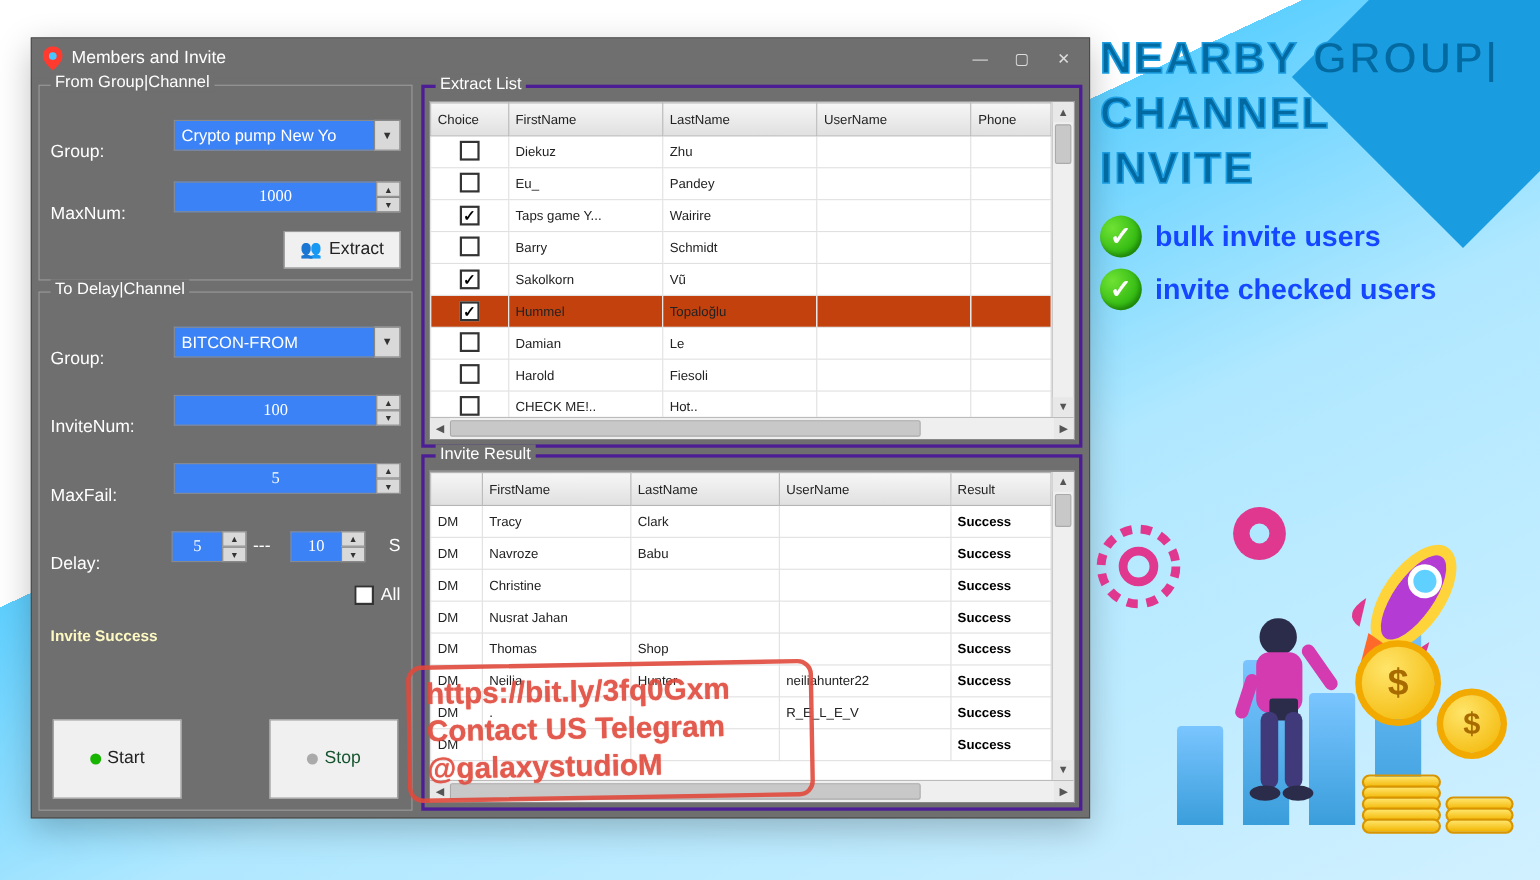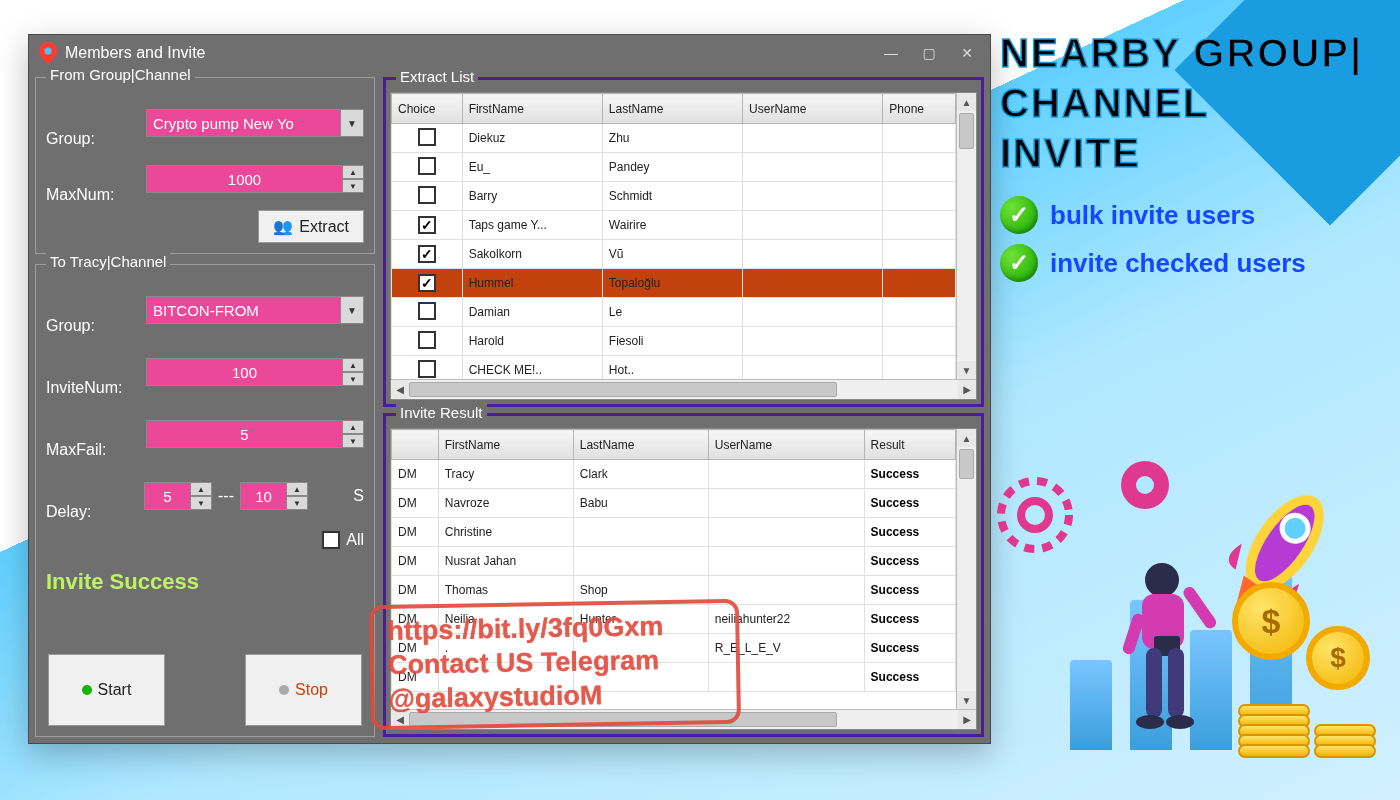--- a/index.html
+++ b/index.html
@@ -44,51 +44,51 @@
     border:1px solid #9c9c9c; position:relative; padding:14px 10px 10px;
     color:#fff; font-size:16px;
   }
   .groupbox > .legend {
     position:absolute; top:-12px; left:10px; padding:0 4px;
     background:#6f6f6f; font-size:15px;
   }
   .frow { display:flex; align-items:center; margin:6px 0; gap:8px; }
   .frow .lbl { width:92px;margin-top:32px; }
   .dark-combo, .dark-num {
-    flex:1; height:28px; background:#ec4899; color:#fff;
+    flex:1; height:28px; background:#3b82f6; color:#fff;
     border:1px solid #8a8a8a; padding:0 6px; font-size:15px;
-    display:flex; align-items:center;
+    display:flex; align-items:center;margin-left:12px;
   }
   .dark-num { text-align:center; justify-content:center; }
-  .spin-wrap { display:flex; flex:1; }
+  .spin-wrap { display:flex; flex:1;font-family:Liberation Serif, serif; }
   .spin-wrap .dark-num { flex:1; border-right:none; }
   .spin-btns { width:22px; display:flex; flex-direction:column; }
   .spin-btns div {
     flex:1; background:#d9d9d9; border:1px solid #888; font-size:8px;
     display:flex; align-items:center; justify-content:center; color:#333; cursor:pointer;
   }
   .combo-wrap { display:flex; flex:1; }
   .combo-wrap .dark-combo { border-right:none; }
   .combo-wrap .combo-arrow {
     width:24px; background:#d9d9d9; border:1px solid #888;
     display:flex; align-items:center; justify-content:center; font-size:10px; color:#333; cursor:pointer;
   }
   .btn {
     background:#f0f0f0; border:1px solid #9a9a9a; color:#222;
     padding:6px 14px; font-size:16px; cursor:pointer;
     display:inline-flex; align-items:center; gap:6px;
   }
-  .btn.disabled { color:#c2410c;text-align:right; }
+  .btn.disabled { color:#14532d;text-align:right; }
   .extract-btn-row { display:flex; justify-content:flex-end; margin-top:6px; }
   .small-num { width:46px !important; flex:none; }
   .delay-row { gap:6px; }
   .all-row { display:flex; justify-content:flex-end; align-items:center; gap:6px; margin-top:4px; }
   .chk { width:18px; height:18px; border:2px solid #333; background:#fff; display:inline-flex; align-items:center; justify-content:center; cursor:pointer;}
   .chk.checked::after { content:"✓"; font-size:14px; color:#000; font-weight:bold; }
-  .status-msg { color:#bef264; font-weight:bold; margin-top:20px; font-size:22px; }
+  .status-msg { color:#fef9c3; font-weight:bold; margin-top:20px; font-size:14px; }
   .bottom-btns { margin-top:auto; display:flex; gap:80px; padding:6px 2px 0; }
   .bottom-btns .btn { flex:1; justify-content:center; padding:26px; }
   .dot-green { width:10px;height:10px;border-radius:50%;background:#17b400;display:inline-block;}
   .dot-grey { width:10px;height:10px;border-radius:50%;background:#aaa;display:inline-block;}
 
   
   .table-panel { border:3px solid #4c1d95; position:relative; padding:12px 4px 4px; display:flex; flex-direction:column; min-height:0;}
   .table-panel > .legend { position:absolute; top:-12px; left:10px; background:#6f6f6f; color:#fff; padding:0 4px; font-size:15px;}
   .grid-wrap { flex:1; background:#fff; border:1px solid #888; display:flex; flex-direction:column; overflow:hidden; min-height:0;}
   .grid {
@@ -111,21 +111,21 @@
   .hscroll .thumb { position:absolute; top:2px; bottom:2px; background:#c8c8c8; border:1px solid #aaa; border-radius:2px;}
   .grid-row { display:flex; flex:1; min-height:0;}
   .grid-row .grid { flex:1; }
   .success { color:#000000; font-weight:bold; }
   .col-choice{width:68px;} .col-fn{width:135px;} .col-ln{width:135px;} .col-un{width:135px;} .col-ph{width:70px;}
   .r-col0{width:45px;} .r-col1{width:130px;} .r-col2{width:130px;} .r-col3{width:150px;} .r-col4{width:88px;}
 
   
   .promo { position:absolute; left:1000px; top:28px; width:380px; }
   .promo h1 { font-family: Impact, "Arial Black", sans-serif; font-size:40px; letter-spacing:2px;
-    color:#000000; -webkit-text-stroke:1.5px #1a9de0; line-height:1.25; margin-bottom:18px;}
+    color:#0369a1; -webkit-text-stroke:1.5px #1a9de0; line-height:1.25; margin-bottom:18px;}
   .feat { display:flex; align-items:center; gap:12px; margin:10px 0; }
   .check-badge { width:38px;height:38px;border-radius:50%;
     background:radial-gradient(circle at 30% 30%, #6fe234, #12a400);
     display:flex;align-items:center;justify-content:center;color:#fff;font-size:24px;font-weight:bold;
     box-shadow:inset -2px -3px 4px rgba(0,0,0,.25);}
   .feat-text { font-family: "Arial Black", sans-serif; font-size:26px; color:#1447ff; font-weight:900;}
 
   
   .stamp {
     position:absolute; left:370px; top:602px; width:370px;
@@ -190,21 +190,21 @@
         </div>
         <div class="extract-btn-row">
           <button class="btn">
             <span>👥</span>
             <span>Extract</span>
           </button>
         </div>
       </div>
 
       <div class="groupbox" style="flex:1; display:flex; flex-direction:column;">
-        <div class="legend">To Tracy|Channel</div>
+        <div class="legend">To Delay|Channel</div>
         <div class="frow">
           <span class="lbl">Group:</span>
           <div class="combo-wrap">
             <div class="dark-combo">BITCON-FROM</div>
             <div class="combo-arrow">▼</div>
           </div>
         </div>
         <div class="frow">
           <span class="lbl">InviteNum:</span>
           <div class="spin-wrap">
@@ -295,30 +295,30 @@
                       <td></td>
                     </tr>
                     <tr>
                       <td style="text-align: center;"><span class="chk"></span></td>
                       <td>Eu_</td>
                       <td>Pandey</td>
                       <td></td>
                       <td></td>
                     </tr>
                     <tr>
+                      <td style="text-align: center;"><span class="chk checked"></span></td>
+                      <td>Taps game Y...</td>
+                      <td>Wairire</td>
+                      <td></td>
+                      <td></td>
+                    </tr>
+                    <tr>
                       <td style="text-align: center;"><span class="chk"></span></td>
                       <td>Barry</td>
                       <td>Schmidt</td>
-                      <td></td>
-                      <td></td>
-                    </tr>
-                    <tr>
-                      <td style="text-align: center;"><span class="chk checked"></span></td>
-                      <td>Taps game Y...</td>
-                      <td>Wairire</td>
                       <td></td>
                       <td></td>
                     </tr>
                     <tr>
                       <td style="text-align: center;"><span class="chk checked"></span></td>
                       <td>Sakolkorn</td>
                       <td>Vũ</td>
                       <td></td>
                       <td></td>
                     </tr>

